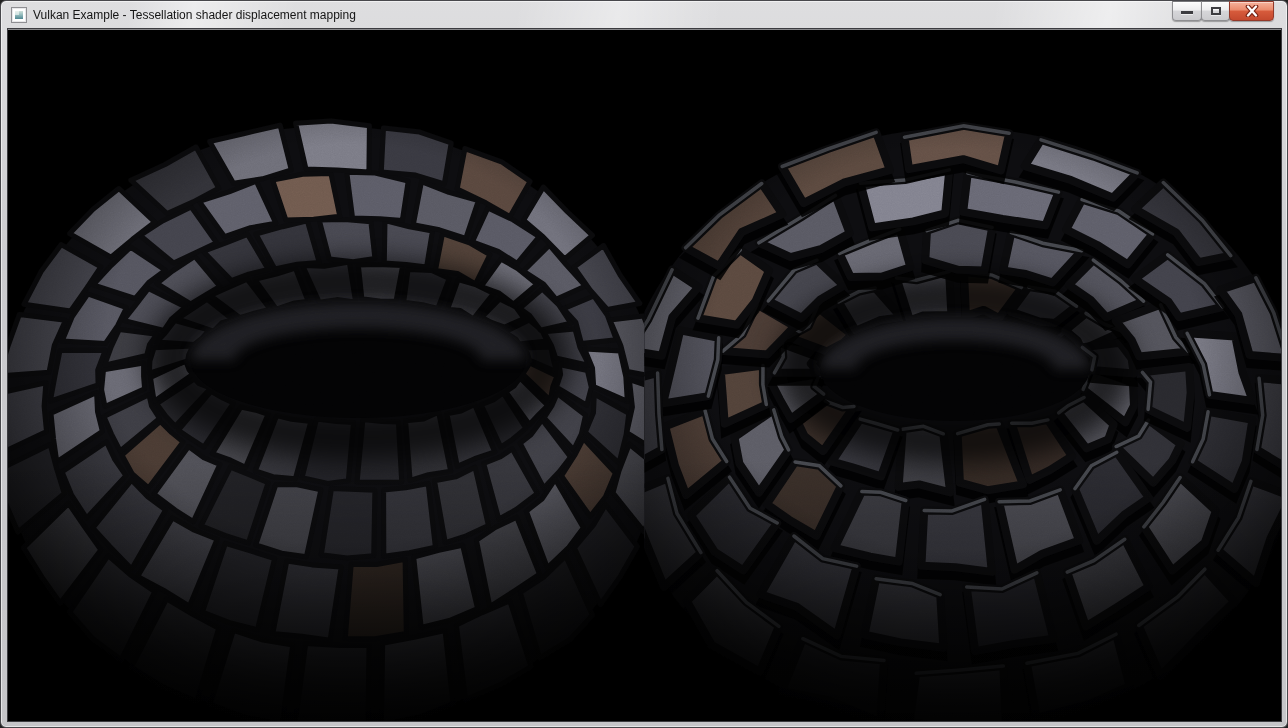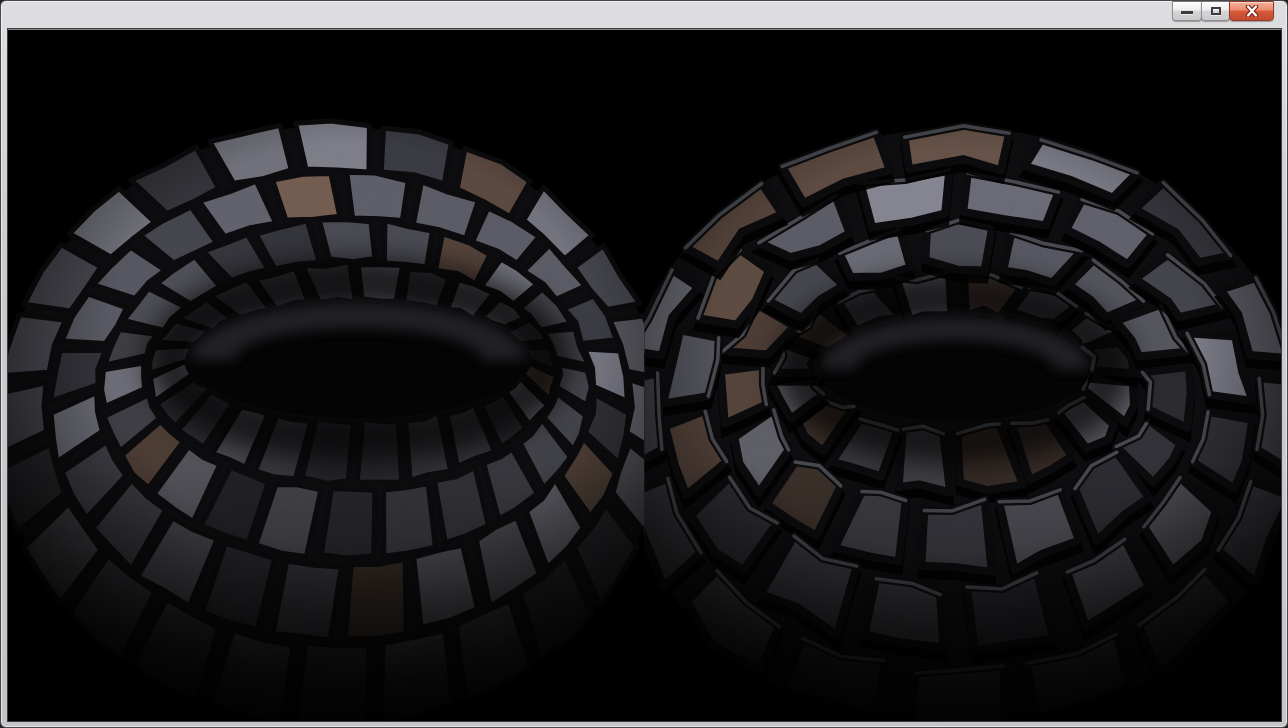--- a/index.html
+++ b/index.html
@@ -71,20 +71,26 @@
     background:#000;border-top:1px solid #88888b;box-sizing:content-box;
     box-shadow:0 0 0 1px #3c3c40;
   }
   svg{display:block;}
 </style>
 </head>
 <body>
 
 <div class="window">
 
+  <div class="titlebar">
+    <span class="app-icon">
+        <span class="pane"></span>
+      </span>
+    <span class="title-text">Vulkan Example - Tessellation shader displacement mapping</span>
+  </div>
 
   <div class="win-btns">
     <button class="win-btn minimize" aria-label="Minimize">
       <span class="glyph-min"></span>
     </button>
     <button class="win-btn maximize" aria-label="Maximize">
       <span class="glyph-max"></span>
     </button>
     <button class="win-btn close" aria-label="Close">
       <svg width="14" height="12" viewBox="0 0 14 12">

